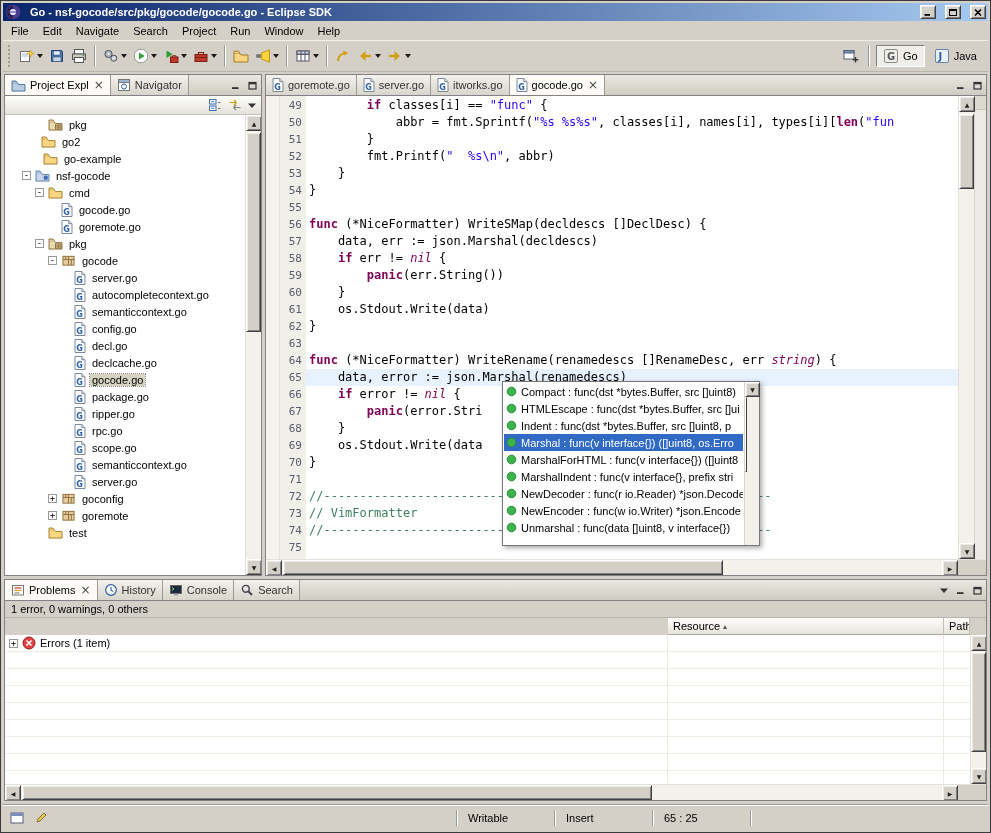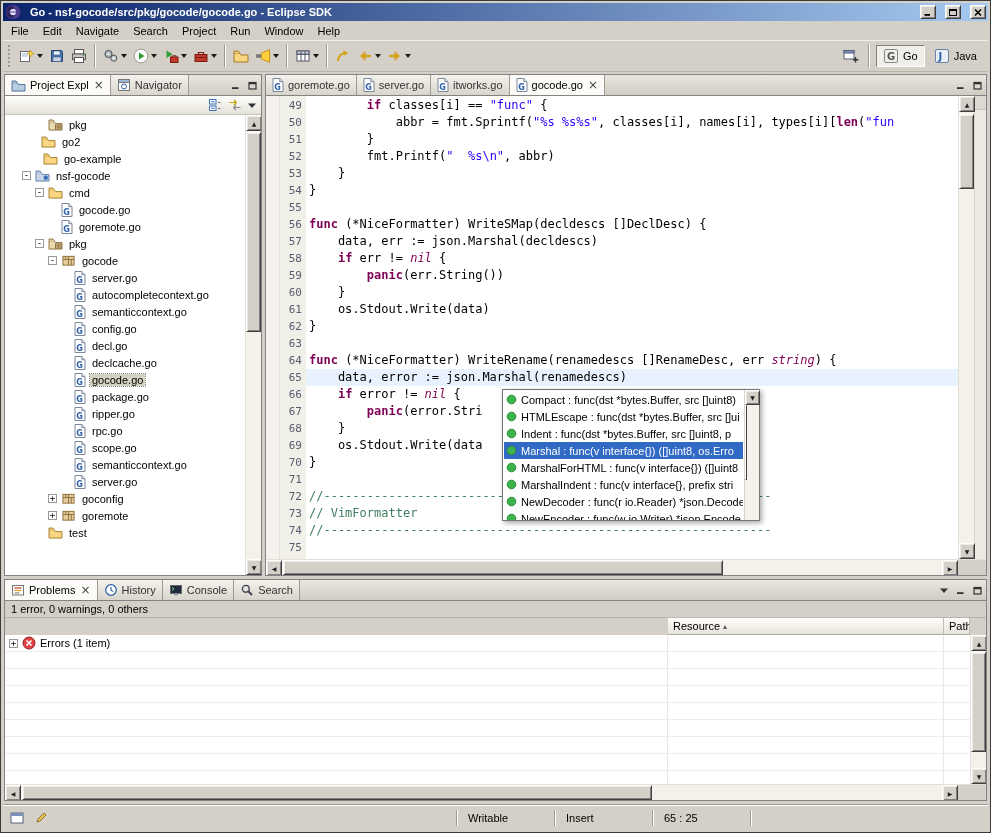--- a/index.html
+++ b/index.html
@@ -65,21 +65,21 @@
 .code-area{flex:1;overflow:hidden;padding-top:1px;background:#FFF}
 .code-line{height:17px;line-height:17px;white-space:pre;font-family:"DejaVu Sans Mono",monospace;font-size:12px;color:#000;padding-left:3px}
 .code-line.current{background:var(--current-line)}
 .tk-k{color:var(--keyword);font-weight:bold}
 .tk-ki{color:var(--keyword);font-style:italic}
 .tk-s{color:var(--string)}
 .tk-c{color:var(--comment)}
 .overview-ruler{flex:0 0 12px;background:#ECEAE2;border-left:1px solid #D8D5CC}
 .ov-top{height:14px;border-bottom:1px solid #C8C5BC;background:#DCD9D0}
 
-.ac-popup{position:absolute;left:236px;top:314px;width:258px;height:132px;background:#FFF;border:1px solid #767676;box-shadow:2px 2px 5px rgba(0,0,0,.35);display:flex;z-index:10}
+.ac-popup{position:absolute;left:236px;top:306px;width:258px;height:165px;background:#FFF;border:1px solid #767676;box-shadow:2px 2px 5px rgba(0,0,0,.35);display:flex;z-index:10}
 .ac-list{flex:1;overflow:hidden;padding:1px}
 .ac-item{height:17px;display:flex;align-items:center;gap:4px;padding:0 2px;white-space:nowrap;overflow:hidden}
 .ac-item.selected{background:var(--selection);color:#FFF}
 .ac-sb{flex:0 0 15px;position:relative;background:#F3F1E9;border-left:1px solid #D8D5CC}
 .ac-sb .sb-btn{width:15px;height:15px}
 
 .problems-panel{height:222px;flex:0 0 222px;margin:3px 1px 0 1px}
 .problems-summary{height:17px;background:var(--chrome);border-bottom:1px solid #B8B5AC;padding:2px 6px;flex:0 0 17px}
 .ph-row{display:flex;height:17px;flex:0 0 17px;padding-right:16px;background:var(--chrome)}
 .ph-cell{display:flex;align-items:center;gap:3px;padding:0 5px;background:linear-gradient(#FEFEFC,#E6E3DA);border-right:1px solid #C0BDB3;border-bottom:1px solid #ABA89E;white-space:nowrap;overflow:hidden}

